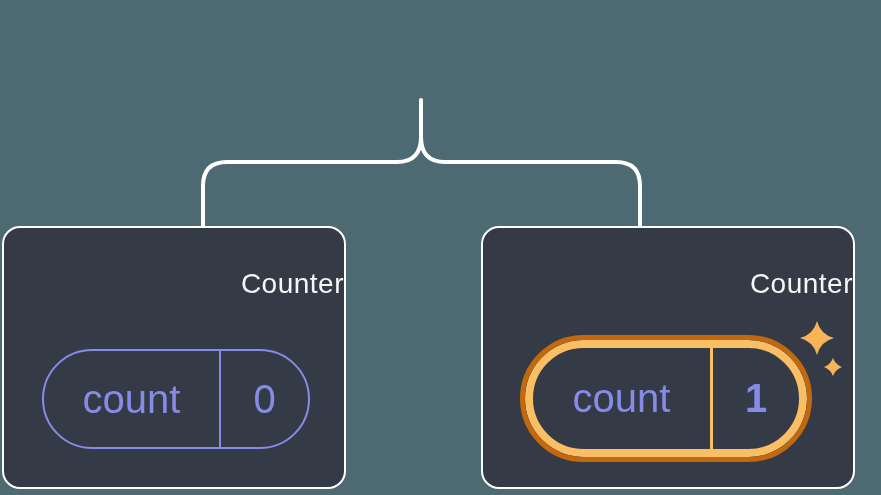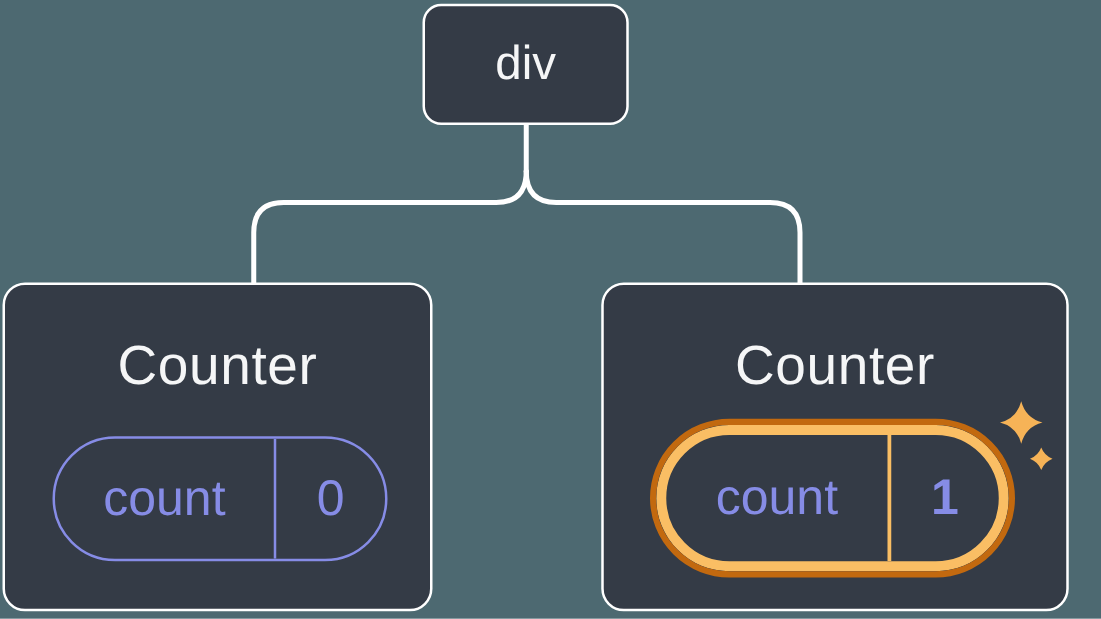--- a/index.html
+++ b/index.html
@@ -49,23 +49,23 @@
     height: 263px;
     box-sizing: border-box;
     background: var(--node-fill, #343B46);
     border: 2.5px solid var(--node-border, #FFFFFF);
     border-radius: 18px;
   }
   .card-left  { left: 2px;   width: 344px; }
   .card-right { left: 481px; width: 374px; }
   .card-title {
     margin-top: 40px;
-    text-align: center;
+    text-align: right;
     color: var(--title-text, #F5F6F7);
-    font-size: 44px;
+    font-size: 28px;
     font-weight: 500;
     letter-spacing: 0.5px;
   }
   
   .pill {
     position: absolute;
     left: 38px;
     top: 121px;
     width: 268px;
     height: 100px;
@@ -145,23 +145,20 @@
 <body>
 
 <div class="stage">
 
   <svg class="connector" width="881" height="495" viewBox="0 0 881 495">
     <path d="M421,100 L421,137"></path>
     <path d="M421,137 Q421,162 397,162 L227,162 Q203,162 203,186 L203,227"></path>
     <path d="M421,137 Q421,162 445,162 L616,162 Q640,162 640,186 L640,227"></path>
   </svg>
 
-  <div class="root-node">
-    <span>div</span>
-  </div>
 
   <div class="card card-left">
     <div class="card-title">Counter</div>
     <div class="pill">
       <div class="pill-key">count</div>
       <div class="pill-value">0</div>
     </div>
   </div>
 
   <div class="card card-right">

